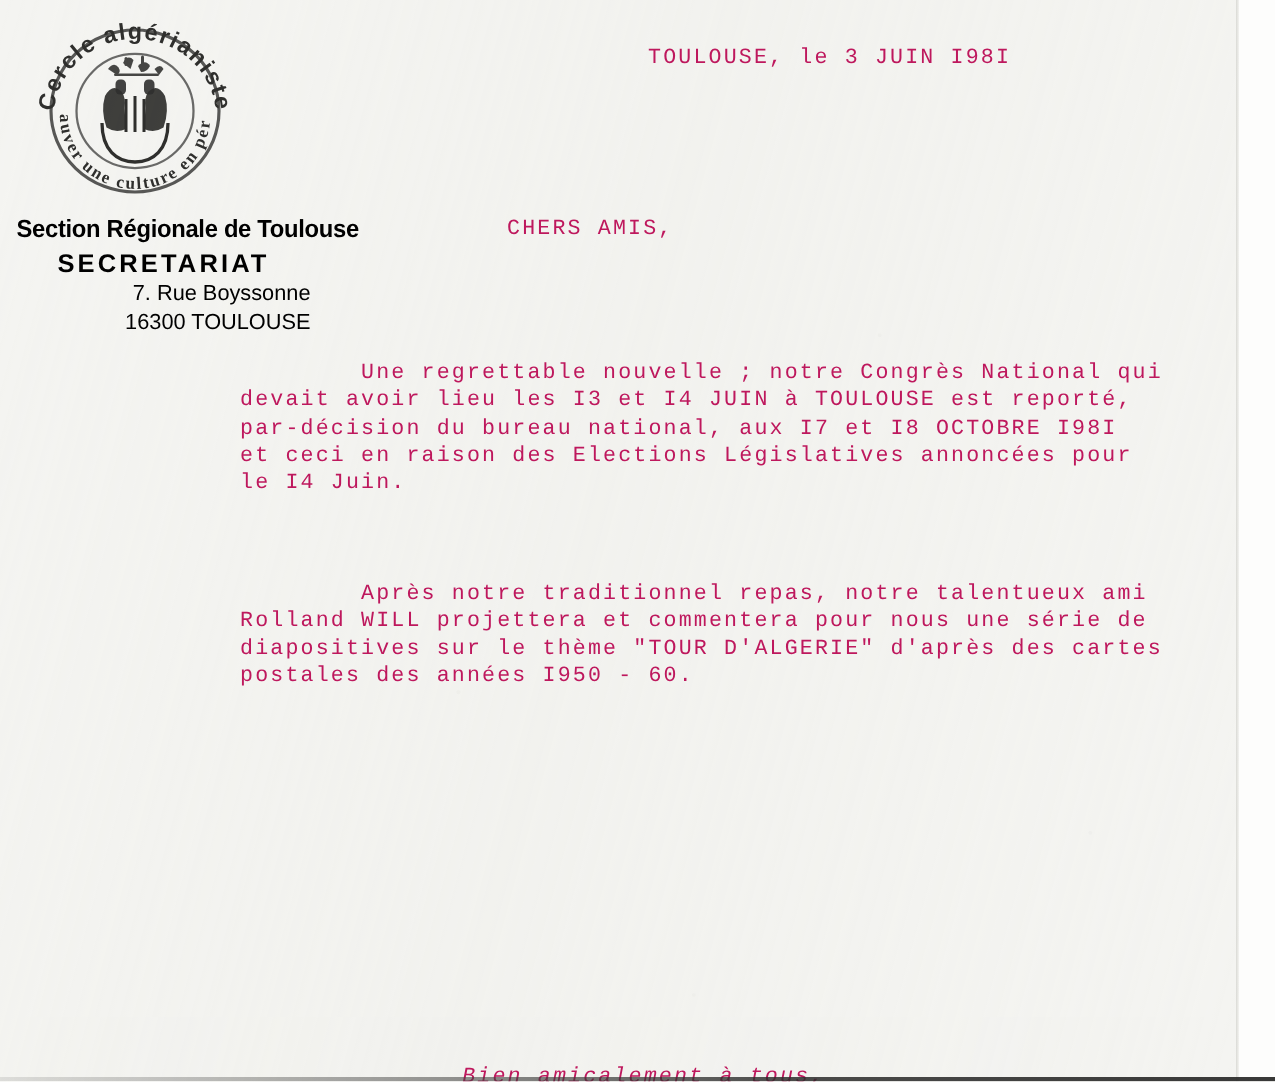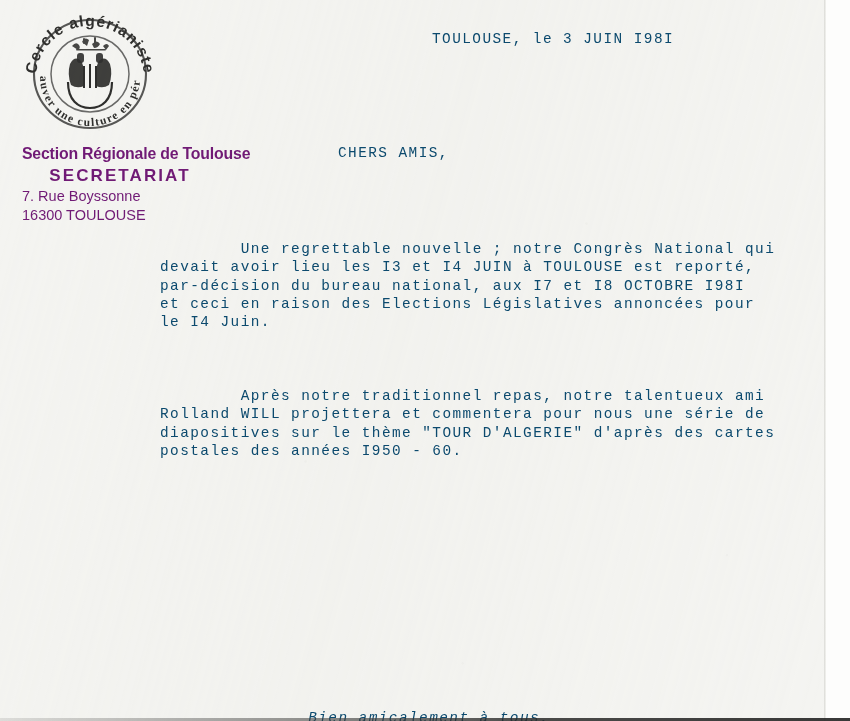--- a/index.html
+++ b/index.html
@@ -79,22 +79,22 @@
   .logo-wrap {
     position: relative;
     width: 140px;
     height: 128px;
     margin-left: 20px;
   }
   .logo-wrap svg { display: block; }
 
   .org-block {
     margin-top: 8px;
-    padding-left: 22px;
-    color: #701a75;
+    padding-left: 11px;
+    color: #000000;
     font-family: "Liberation Sans", "DejaVu Sans", sans-serif;
   }
   .org-line1 {
     font-size: 16.5px;
     font-weight: bold;
     letter-spacing: -0.2px;
     white-space: nowrap;
     line-height: 1.15;
     transform: scaleX(.96);
     transform-origin: left center;
@@ -105,30 +105,30 @@
     letter-spacing: 2.1px;
     text-align: center;
     width: 196px;
     margin-top: 3px;
     line-height: 1.15;
   }
   .org-line3,
   .org-line4,
   .org-line5 {
     font-size: 14.5px;
-    text-align: left;
+    text-align: right;
     width: 196px;
     margin-top: 2px;
     line-height: 1.2;
   }
 
   
   .typed {
     position: absolute;
-    color: #0c4a6e;
+    color: #be185d;
     font-family: "Liberation Mono", "DejaVu Sans Mono", monospace;
     font-size: 14.4px;
     letter-spacing: 1.45px;
     line-height: 18.4px;
     white-space: pre;
     -webkit-font-smoothing: none;
   }
 
   .date-line {
     left: 432px;

